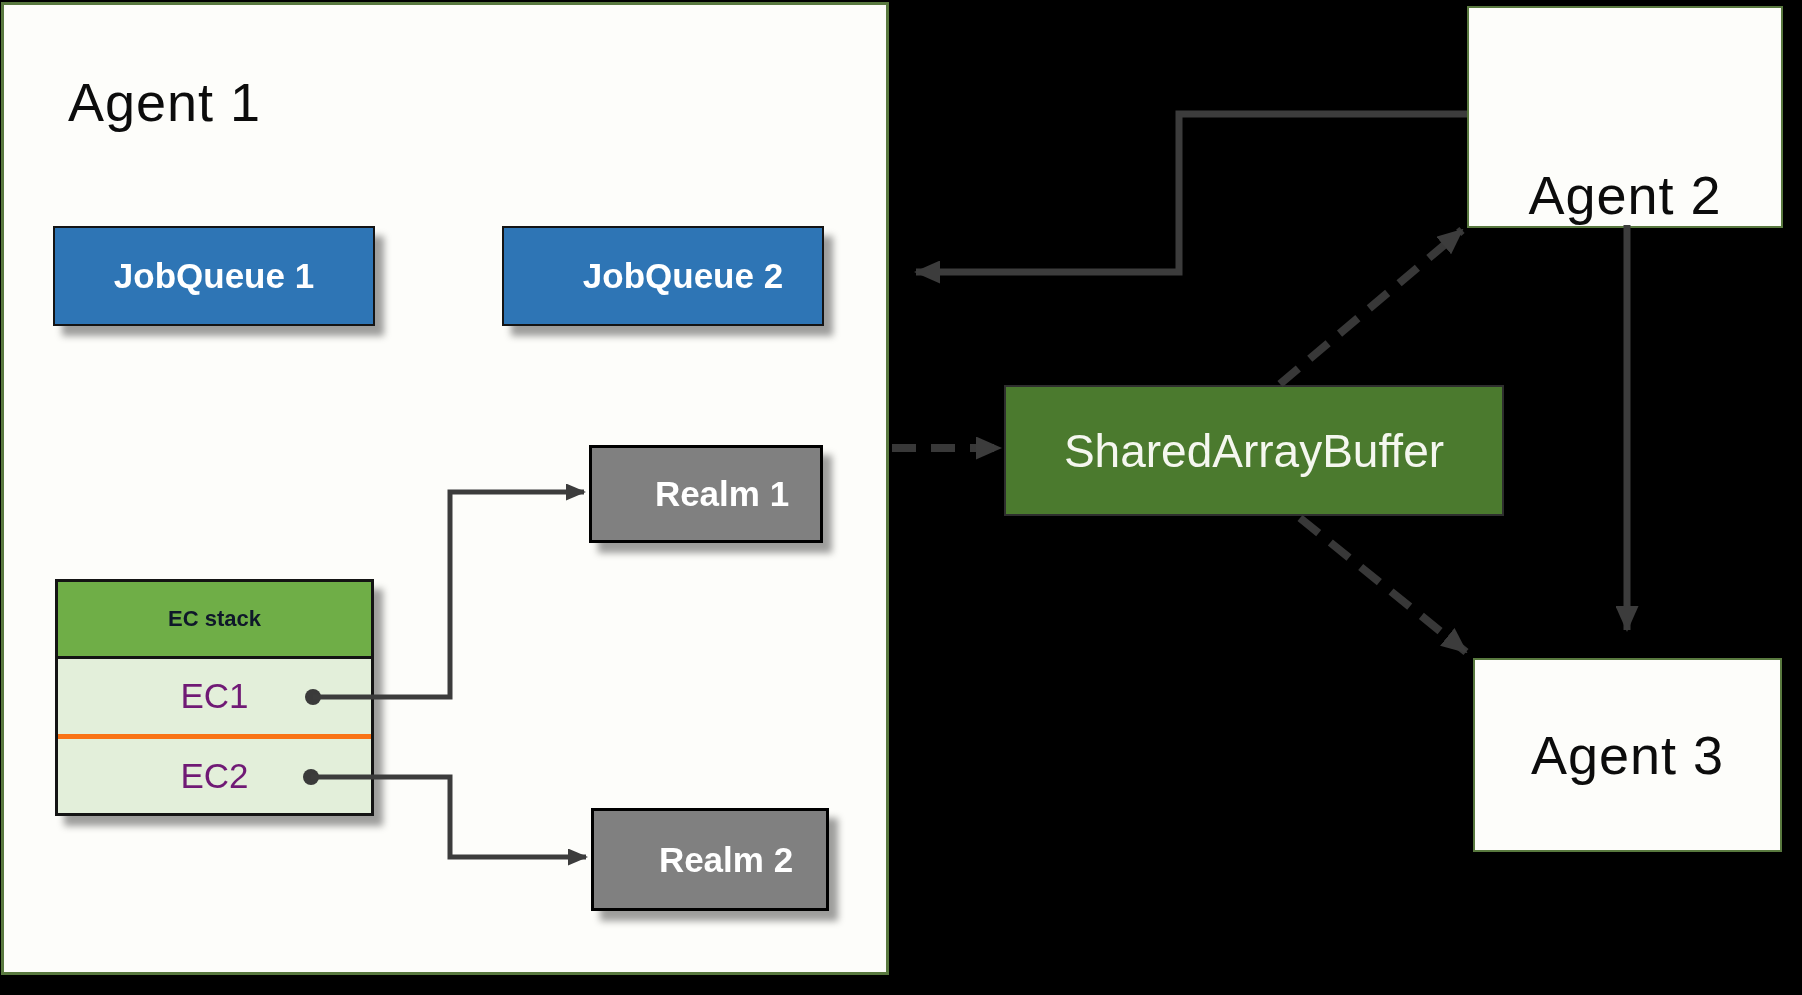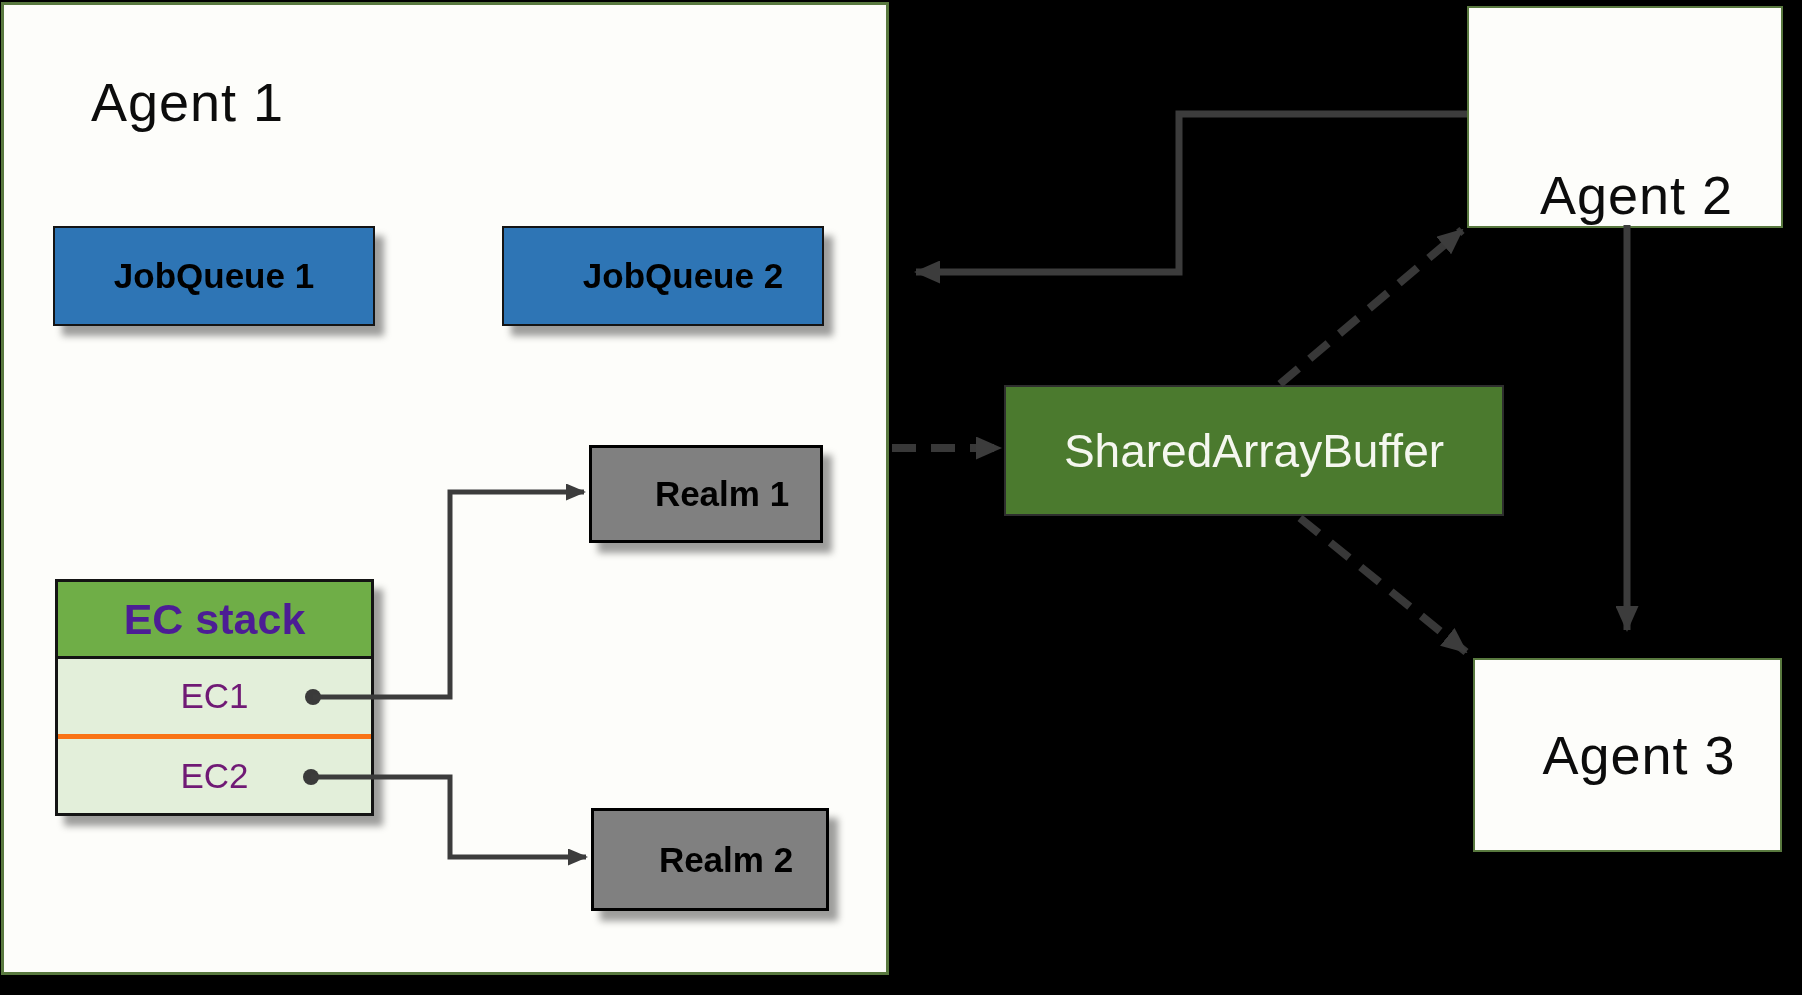--- a/index.html
+++ b/index.html
@@ -6,38 +6,38 @@
   #canvas{
     position:relative;width:1802px;height:995px;background:#000;overflow:hidden;
     font-family:"Liberation Sans","DejaVu Sans",sans-serif;
   }
   .abs{position:absolute;}
   
   .agent{background:#fdfdfa;border:2px solid #59793f;box-sizing:border-box;}
   #agent1{left:1px;top:2px;width:888px;height:973px;border-width:3px;}
   #agent2{left:1467px;top:6px;width:316px;height:222px;display:flex;align-items:flex-end;justify-content:center;}
   #agent3{left:1473px;top:658px;width:309px;height:194px;display:flex;align-items:center;justify-content:center;}
-  .agent-label{font-size:54px;color:#0c0c0c;letter-spacing:1px;margin-left:23px;}
+  .agent-label{font-size:54px;color:#0c0c0c;letter-spacing:1px;}
   #agent1-label{left:64px;top:66px;}
   
   .node{display:flex;align-items:center;justify-content:center;box-sizing:border-box;
         box-shadow:9px 10px 7px rgba(0,0,0,0.38);}
-  .node .lbl{color:#000000;font-weight:bold;font-size:35px;}
+  .node .lbl{color:#ffffff;font-weight:bold;font-size:35px;}
   .jobqueue{background:#2e75b5;border:2px solid #141414;}
   #jobqueue1{left:50px;top:224px;width:322px;height:100px;}
   #jobqueue2{left:499px;top:224px;width:322px;height:100px;}
   .realm{background:#808080;border:3px solid #000000;padding-left:32px;}
   #realm1{left:586px;top:443px;width:234px;height:98px;}
   #realm2{left:588px;top:806px;width:238px;height:103px;}
   
   #ecstack{left:52px;top:577px;width:319px;height:237px;border:3px solid #141414;
            box-sizing:border-box;box-shadow:9px 10px 7px rgba(0,0,0,0.38);
            display:flex;flex-direction:column;}
   #ecstack .hdr{flex:0 0 74px;background:#6fae47;display:flex;align-items:center;justify-content:center;
-                color:#4c1d95;font-weight:bold;font-size:43px;border-bottom:3px solid #141414;}
+                color:#0f172a;font-weight:bold;font-size:22px;border-bottom:3px solid #141414;}
   #ecstack .row{flex:1 1 auto;background:#e3efda;display:flex;align-items:center;justify-content:center;
                 color:#701a75;font-size:35px;}
   #ecstack .row + .row{border-top:5px solid #f97316;}
   
   #sab{left:1004px;top:385px;width:500px;height:131px;background:#4b7a2e;border:2px solid #2e2e2e;
        box-sizing:border-box;display:flex;align-items:center;justify-content:center;}
   #sab .lbl{color:#f5f7ef;font-size:46px;}
   
   #wires{left:0;top:0;width:1802px;height:995px;pointer-events:none;}
 </style>

